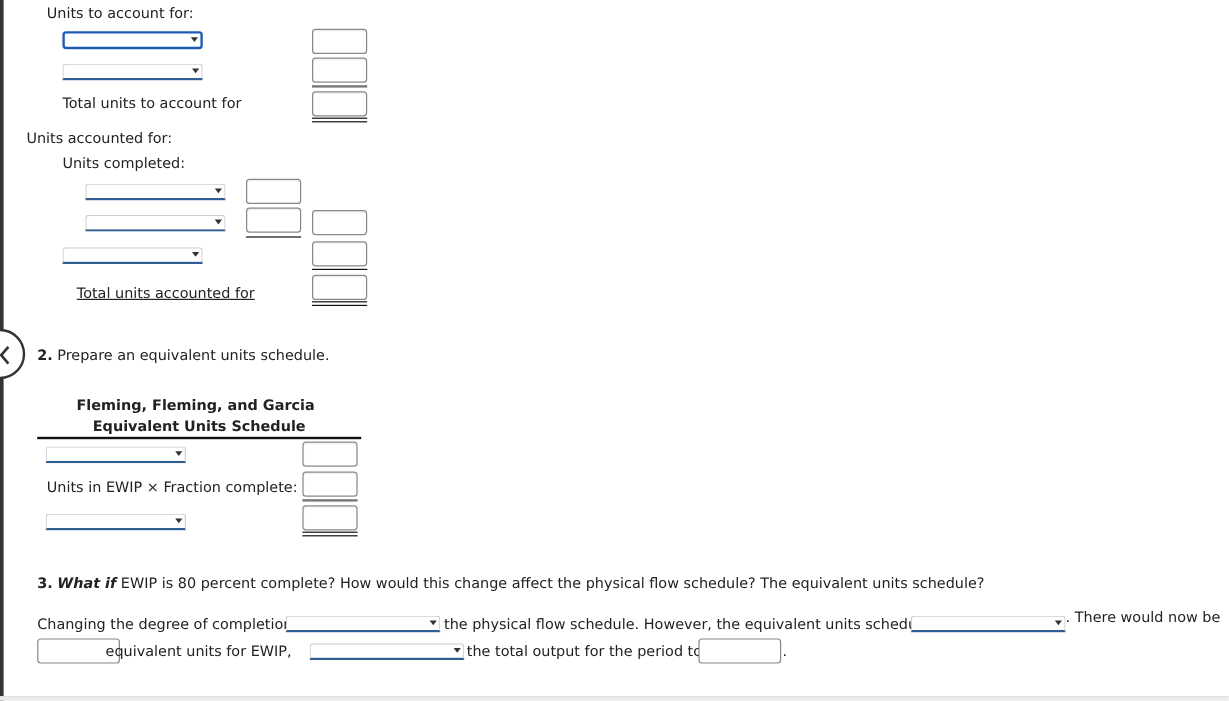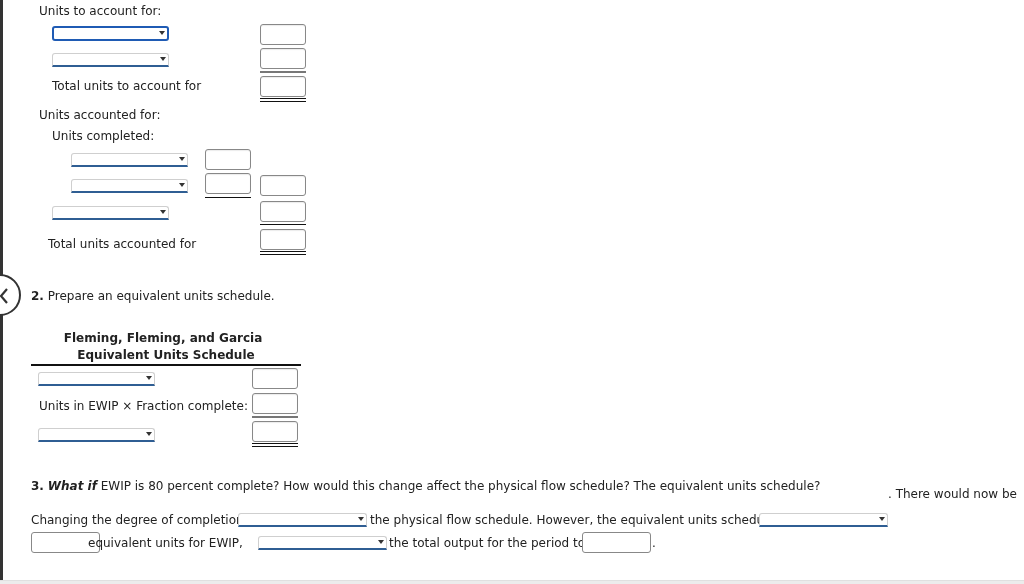--- a/index.html
+++ b/index.html
@@ -42,42 +42,42 @@
 <div class="sel" style="left:52px;top:53px;width:117px;">
     <span class="caret"></span>
   </div>
 <div class="box" style="left:260px;top:48px;"></div>
 <div class="gline" style="left:260px;top:71px;width:46px;"></div>
 
 <div class="abs" style="left:52px;top:79px;text-align:right;">Total units to account for</div>
 <div class="box" style="left:260px;top:76px;"></div>
 <div class="dline" style="left:260px;top:98px;width:46px;"></div>
 
-<div class="abs" style="left:39px;top:108px;">Units accounted for:</div>
+<div class="abs" style="left:22px;top:108px;">Units accounted for:</div>
 <div class="abs" style="left:52px;top:129px;">Units completed:</div>
 
 <div class="sel" style="left:71px;top:153px;width:117px;">
     <span class="caret"></span>
   </div>
 <div class="box" style="left:205px;top:149px;"></div>
 
 <div class="sel" style="left:71px;top:179px;width:117px;">
     <span class="caret"></span>
   </div>
 <div class="box" style="left:205px;top:173px;"></div>
 <div class="uline" style="left:205px;top:197px;width:46px;"></div>
 <div class="box" style="left:260px;top:175px;"></div>
 
 <div class="sel" style="left:52px;top:206px;width:117px;">
     <span class="caret"></span>
   </div>
 <div class="box" style="left:260px;top:201px;"></div>
 <div class="uline" style="left:260px;top:224px;width:46px;"></div>
 
-<div class="abs" style="left:48px;top:237px;">Total units accounted for</div>
+<div class="abs" style="left:64px;top:237px;text-decoration:underline;">Total units accounted for</div>
 <div class="box" style="left:260px;top:229px;"></div>
 <div class="dline" style="left:260px;top:251px;width:46px;"></div>
 
 <div class="abs" style="left:31px;top:289px;">
   <span class="bold">2.</span>
   <span>Prepare an equivalent units schedule.</span>
 </div>
 
 <div class="abs title-c" style="left:28px;top:331px;">Fleming, Fleming, and Garcia</div>
 <div class="abs title-c" style="left:31px;top:348px;">Equivalent Units Schedule</div>
@@ -105,21 +105,21 @@
 </div>
 
 <div class="abs" style="left:31px;top:513px;">Changing the degree of completion</div>
 <div class="sel" style="left:238px;top:513px;width:129px;">
     <span class="caret"></span>
   </div>
 <div class="abs" style="left:370px;top:513px;">the physical flow schedule. However, the equivalent units schedule</div>
 <div class="sel" style="left:759px;top:513px;width:129px;">
     <span class="caret"></span>
   </div>
-<div class="abs" style="left:888px;top:487px;">. There would now be</div>
+<div class="abs" style="left:888px;top:507px;">. There would now be</div>
 
 <div class="q3box" style="left:31px;top:532px;width:69px;"></div>
 <div class="abs" style="left:88px;top:536px;">equivalent units for EWIP,</div>
 <div class="sel" style="left:258px;top:536px;width:129px;">
     <span class="caret"></span>
   </div>
 <div class="abs" style="left:389px;top:536px;">the total output for the period to</div>
 <div class="q3box" style="left:582px;top:532px;width:69px;"></div>
 <div class="abs" style="left:652px;top:536px;">.</div>
 

